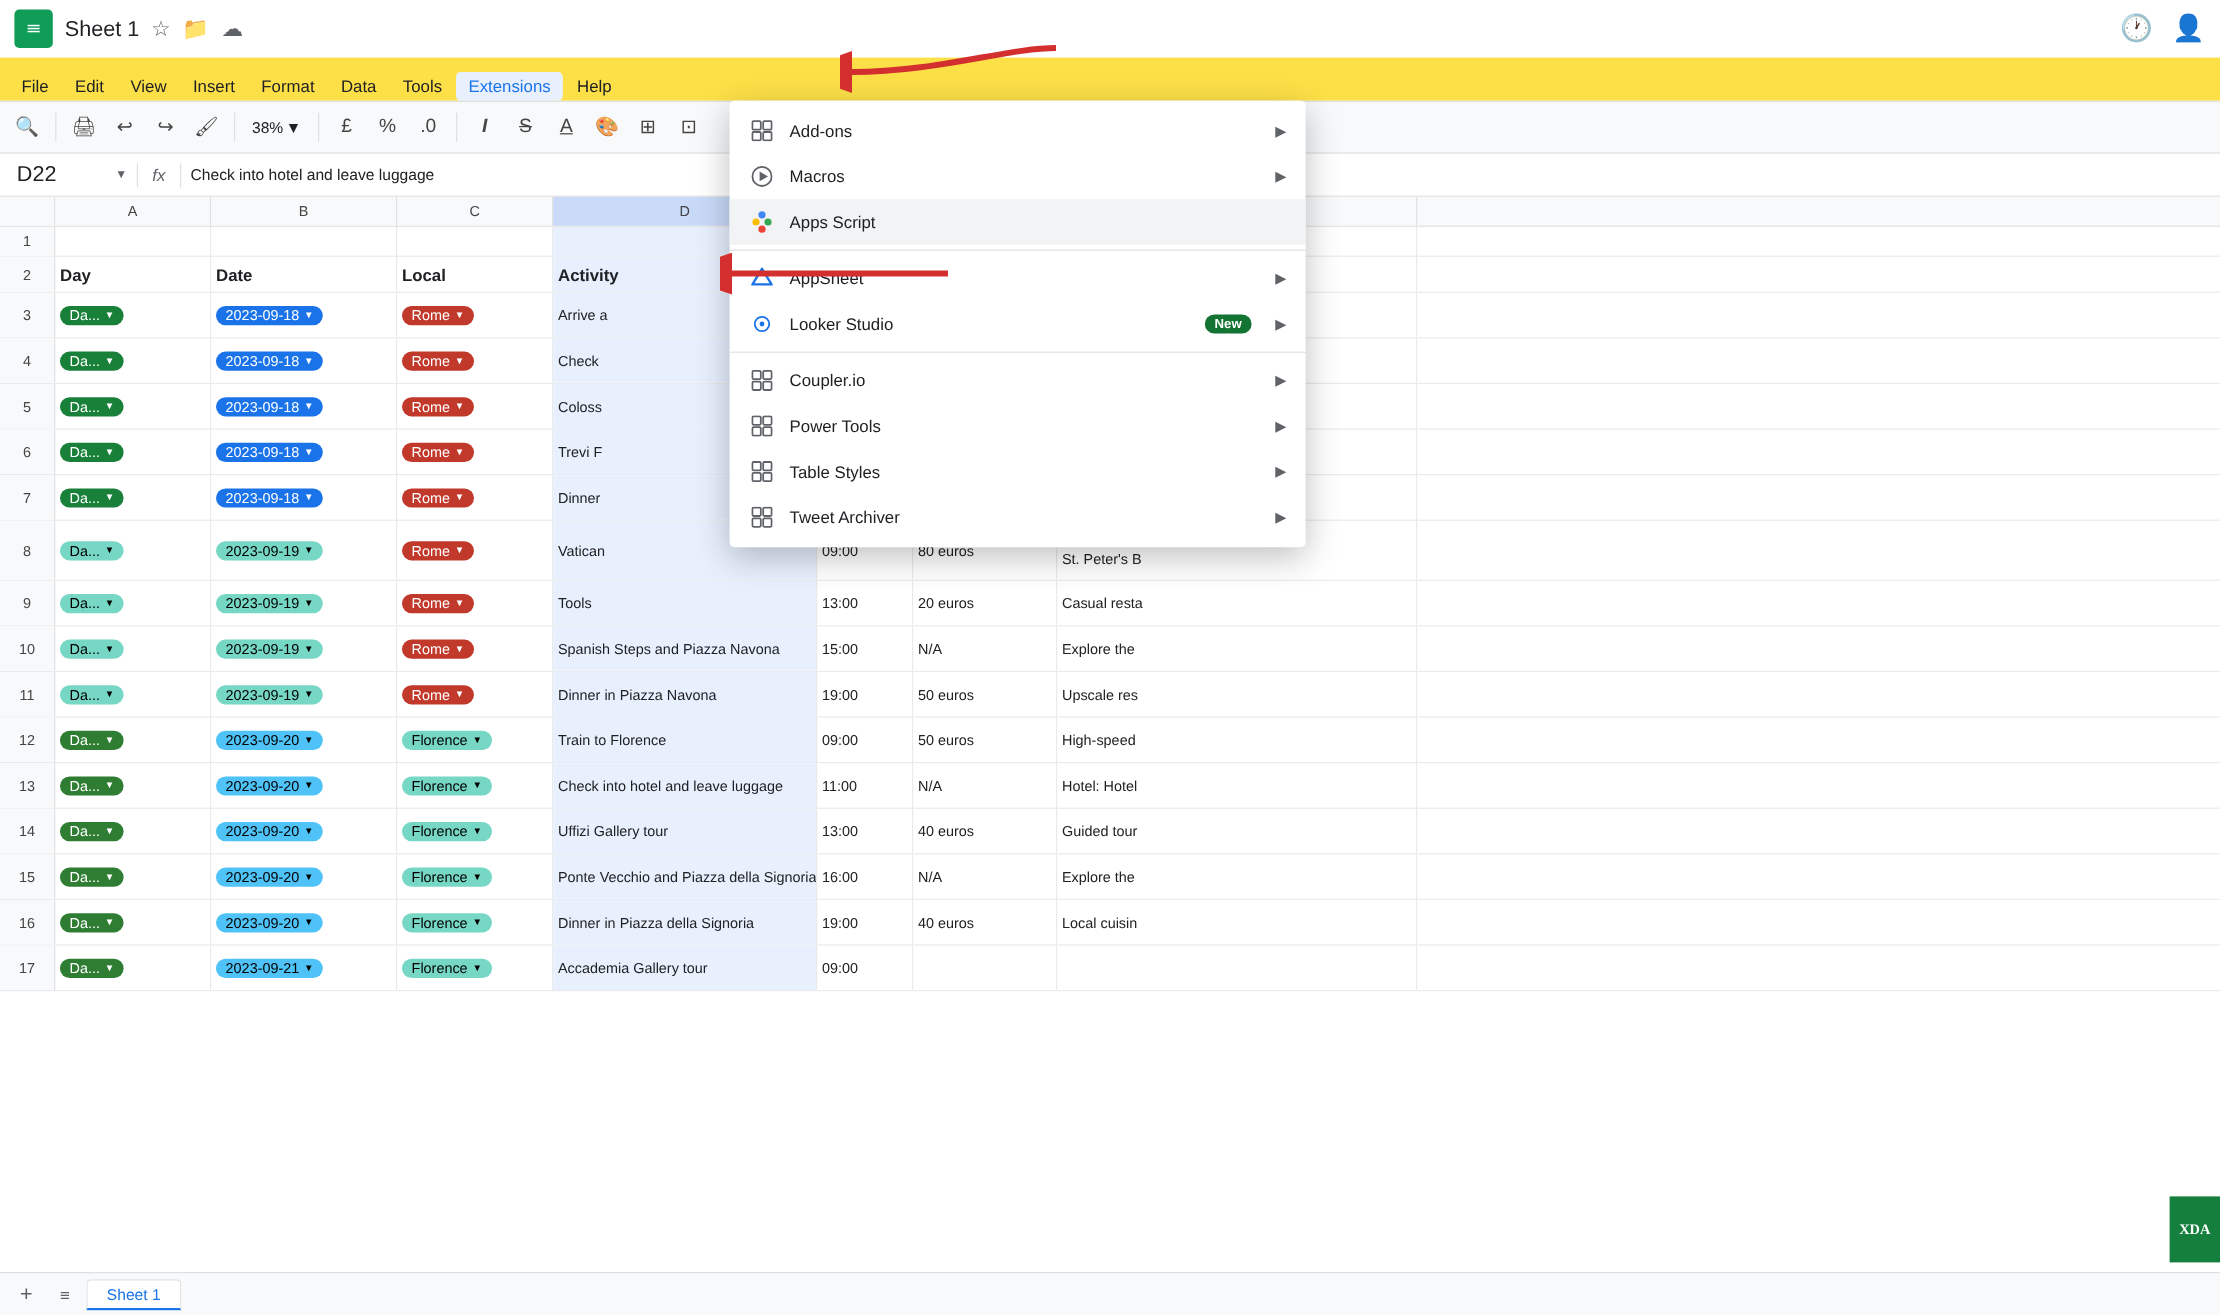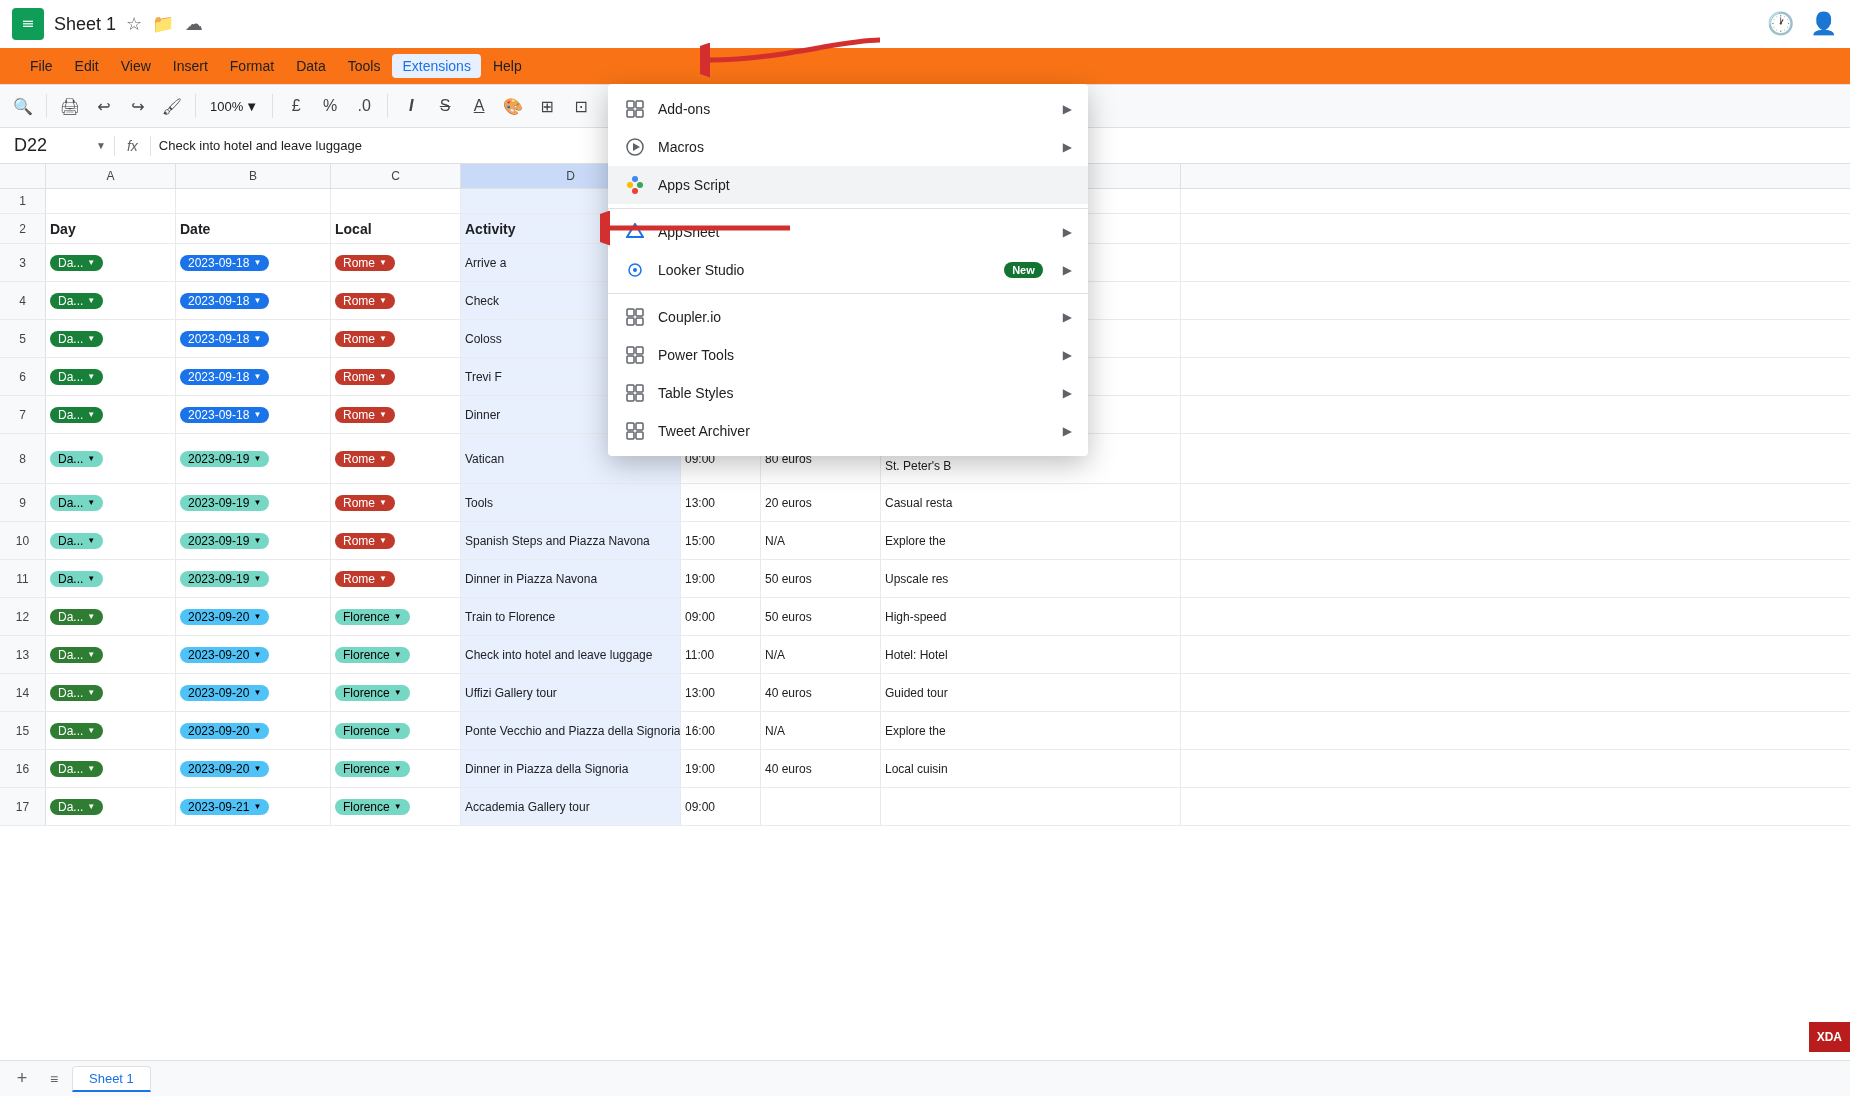--- a/index.html
+++ b/index.html
@@ -46,24 +46,24 @@
       margin-left: auto;
       display: flex;
       gap: 16px;
       color: #5f6368;
       font-size: 20px;
     }
 
     
     .menu-bar {
       display: flex;
-      align-items: center;
-      padding: 0 20px;
+      align-items: flex-end;
+      padding: 0 8px;
       height: 36px;
-      background: #f97316;
+      background: #fde047;
       gap: 2px;
     }
     .menu-item {
       padding: 4px 10px;
       border-radius: 4px;
       cursor: pointer;
       font-size: 14px;
       color: #202124;
     }
     .menu-item.active { background: #e8f0fe; color: #1a73e8; }
@@ -346,26 +346,27 @@
       cursor: pointer;
       color: #5f6368;
       font-size: 18px;
     }
 
     
     .xda-watermark {
       position: fixed;
       bottom: 44px;
       right: 0;
-      background: #b91c1c;
+      background: #15803d;
       color: #fff;
       font-size: 12px;
       font-weight: 700;
-      padding: 8px 8px;
+      padding: 20px 8px;
       z-index: 500;
+      font-family: Liberation Serif, serif;
     }
   </style>
 </head>
 <body>
 
 <div class="title-bar">
   <div class="app-icon">
     <svg viewBox="0 0 24 24" fill="none">
       <rect x="3" y="3" width="18" height="18" rx="2" fill="#0f9d58"></rect>
       <rect x="6" y="8" width="12" height="1.5" fill="white"></rect>
@@ -399,21 +400,21 @@
 
 <div class="toolbar">
   <button class="toolbar-btn" title="Search">🔍</button>
   <div class="toolbar-sep"></div>
   <button class="toolbar-btn">🖨</button>
   <button class="toolbar-btn">↩</button>
   <button class="toolbar-btn">↪</button>
   <button class="toolbar-btn">🖌</button>
   <div class="toolbar-sep"></div>
   <button class="zoom-btn">
-    <span>100%</span>
+    <span>38%</span>
     <span>▼</span>
   </button>
   <div class="toolbar-sep"></div>
   <button class="toolbar-btn">£</button>
   <button class="toolbar-btn">%</button>
   <button class="toolbar-btn">.0</button>
   <div class="toolbar-sep"></div>
   <button class="toolbar-btn" style="font-style:italic; font-weight:bold; font-size:16px;">I</button>
   <button class="toolbar-btn" style="text-decoration:line-through;">S</button>
   <button class="toolbar-btn" style="text-decoration:underline;">A</button>

